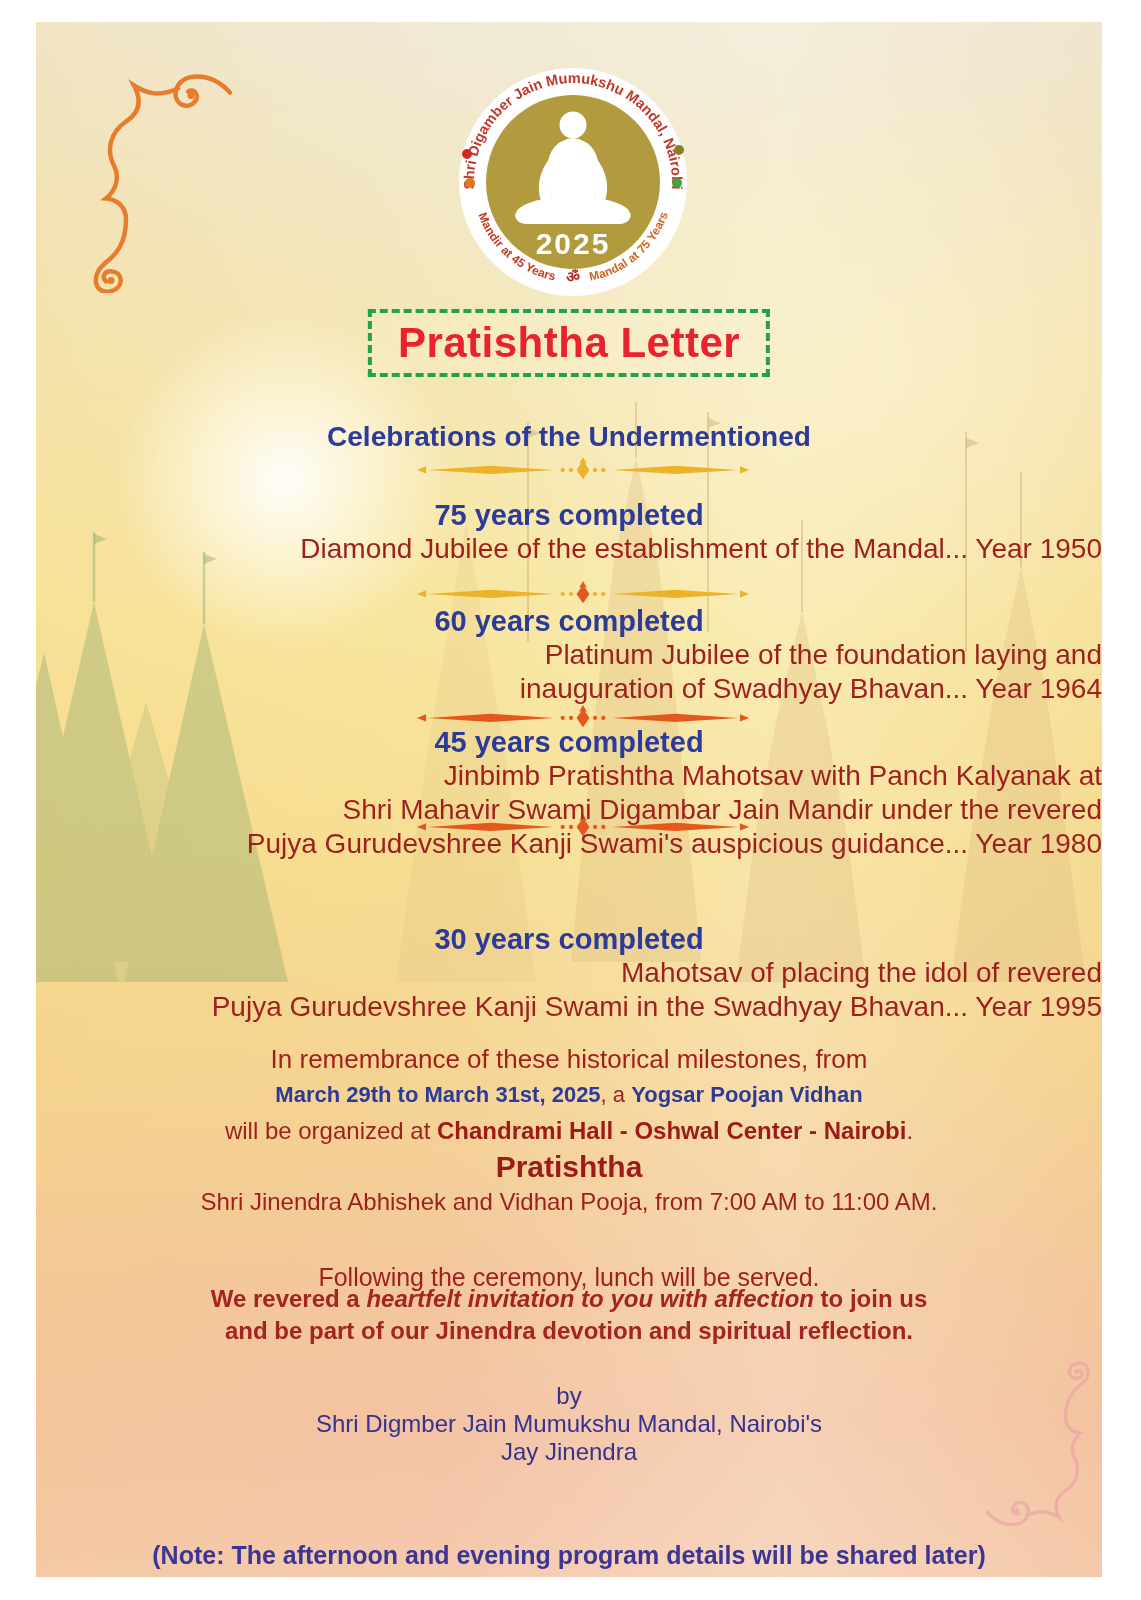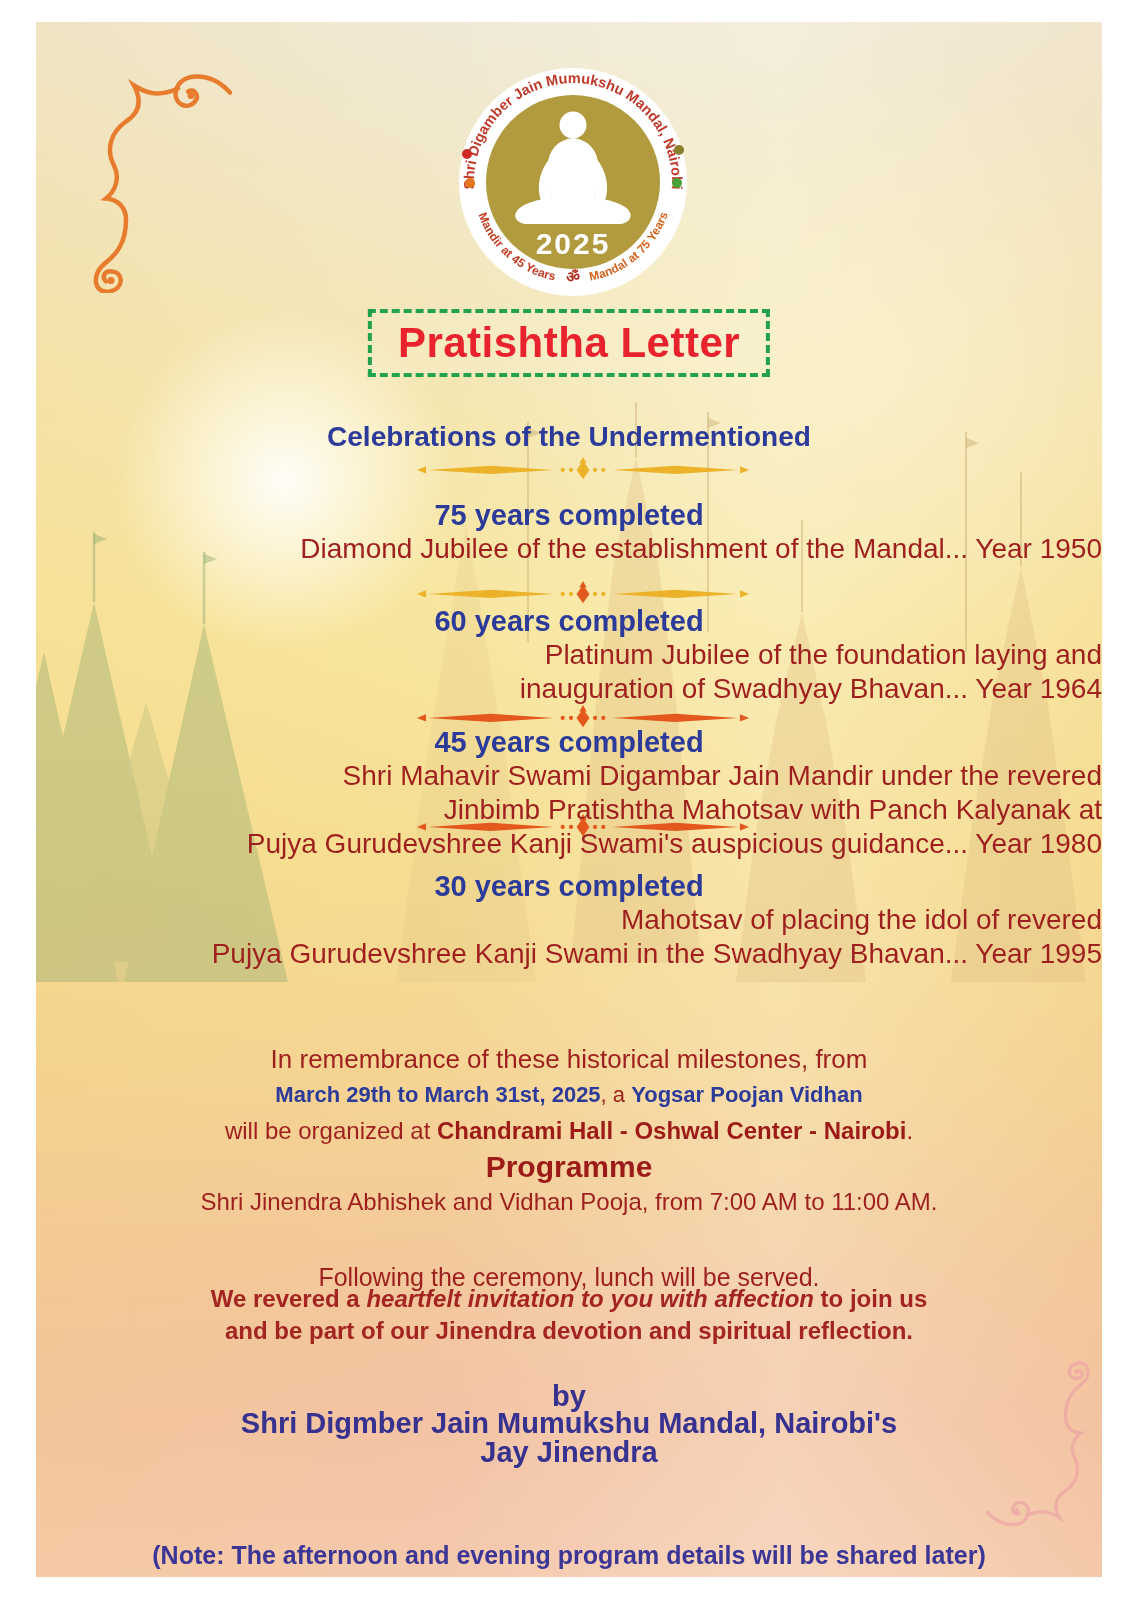--- a/index.html
+++ b/index.html
@@ -56,21 +56,21 @@
 
   .ev-intro{font-size:26px;color:#9e1f1d;line-height:34px;}
   .ev-dates{font-size:22px;line-height:37px;color:#9e1f1d;}
   .ev-dates .blue{color:#2c3a9a;font-weight:bold;}
   .ev-venue{font-size:24px;color:#9e1f1d;line-height:36px;}
   .ev-venue b{color:#9c1a17;}
   .ev-prog{font-size:30px;font-weight:bold;color:#9c1a17;line-height:36px;}
   .ev-detail{font-size:24px;color:#9e1f1d;line-height:34px;}
   .lunch{top:1216px;font-size:25px;color:#9e1f1d;}
   .invite{top:1261px;font-size:24px;font-weight:bold;color:#a32421;line-height:32px;}
-  .signoff{top:1361px;font-size:29px;font-weight:bold;color:#37318f;}
+  .signoff{top:1361px;font-size:24px;font-weight:normal;color:#37318f;}
   .signoff .by{line-height:26px;}
   .signoff .org{line-height:29px;}
   .signoff .jay{line-height:28px;}
   .note{top:1494px;font-size:25px;font-weight:bold;color:#3b3596;}
 </style>
 </head>
 <body>
 
 <div class="doc">
 
@@ -204,49 +204,49 @@
     <polygon class="center" points="180,1 187,11 180,21 173,11"></polygon>
       <polygon class="center" points="180,-3 184,4 176,4"></polygon>
     <circle cx="193" cy="11" r="2.3"></circle>
       <circle cx="202" cy="11" r="2.3"></circle>
     <polygon points="212,11 280,6.5 348,11 280,15.5"></polygon>
       <polygon points="360,11 350,7 350,15"></polygon>
   </svg>
 
   <section class="block" style="top:703px">
     <h2 class="m-head">45 years completed</h2>
+    <p class="m-line">Jinbimb Pratishtha Mahotsav with Panch Kalyanak at</p>
     <p class="m-line">Shri Mahavir Swami Digambar Jain Mandir under the revered</p>
-    <p class="m-line">Jinbimb Pratishtha Mahotsav with Panch Kalyanak at</p>
     <p class="m-line">Pujya Gurudevshree Kanji Swami's auspicious guidance... Year 1980</p>
   </section>
 
   <svg class="divider orange" style="top:792px" viewBox="0 -3 360 26" aria-hidden="true">
     <polygon points="0,11 10,7 10,15"></polygon>
       <polygon points="12,11 80,6.5 148,11 80,15.5"></polygon>
     <circle cx="158" cy="11" r="2.3"></circle>
       <circle cx="167" cy="11" r="2.3"></circle>
     <polygon class="center" points="180,1 187,11 180,21 173,11"></polygon>
       <polygon class="center" points="180,-3 184,4 176,4"></polygon>
     <circle cx="193" cy="11" r="2.3"></circle>
       <circle cx="202" cy="11" r="2.3"></circle>
     <polygon points="212,11 280,6.5 348,11 280,15.5"></polygon>
       <polygon points="360,11 350,7 350,15"></polygon>
   </svg>
 
-  <section class="block" style="top:847px">
+  <section class="block" style="top:900px">
     <h2 class="m-head">30 years completed</h2>
     <p class="m-line">Mahotsav of placing the idol of revered</p>
     <p class="m-line">Pujya Gurudevshree Kanji Swami in the Swadhyay Bhavan... Year 1995</p>
   </section>
 
   <section class="block" style="top:1020px">
     <p class="ev-intro">In remembrance of these historical milestones, from</p>
     <p class="ev-dates"><span class="blue">March 29th to March 31st, 2025</span><span>, a </span><span class="blue">Yogsar Poojan Vidhan</span></p>
     <p class="ev-venue"><span>will be organized at </span><b>Chandrami Hall - Oshwal Center - Nairobi</b><span>.</span></p>
-    <p class="ev-prog">Programme</p>
+    <p class="ev-prog">Pratishtha</p>
     <p class="ev-detail">Shri Jinendra Abhishek and Vidhan Pooja, from 7:00 AM to 11:00 AM.</p>
   </section>
 
   <p class="block lunch">Following the ceremony, lunch will be served.</p>
 
   <section class="block invite">
     <p><span>We revered a </span><i>heartfelt invitation to you with affection</i><span> to join us</span></p>
     <p>and be part of our Jinendra devotion and spiritual reflection.</p>
   </section>
 

